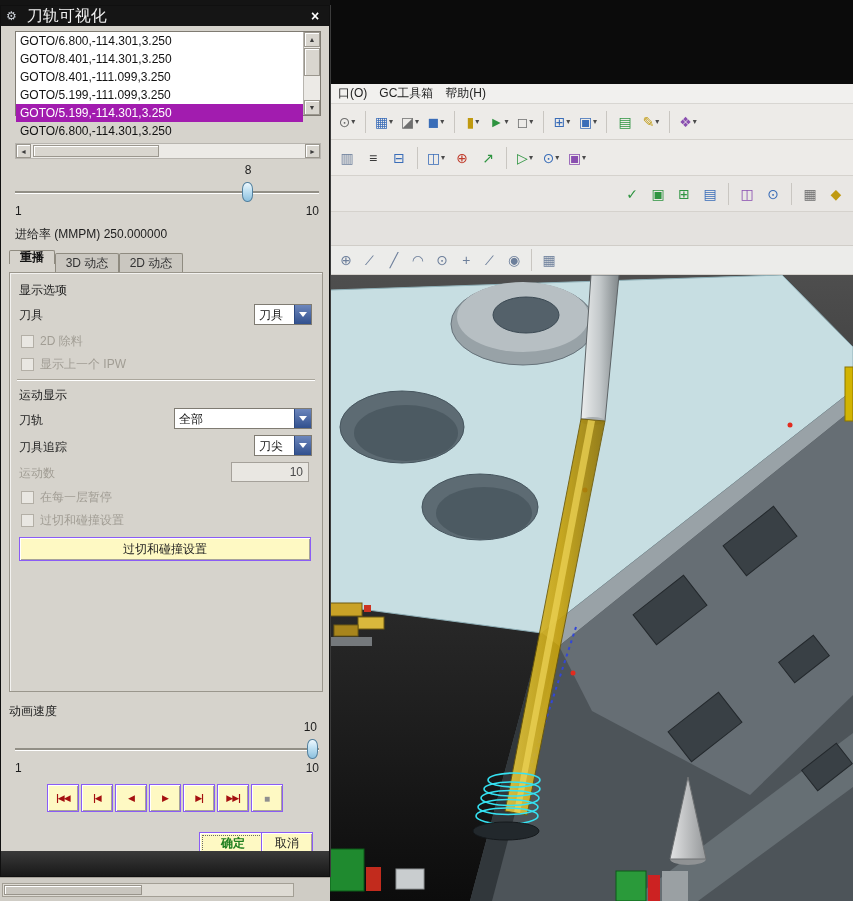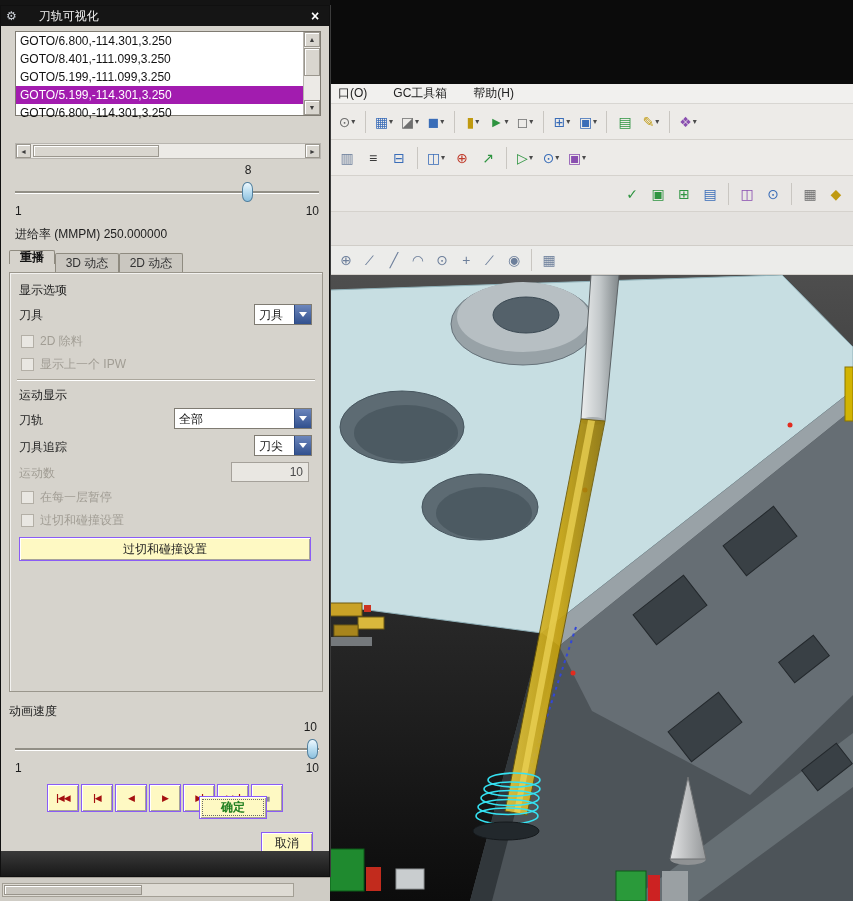--- a/index.html
+++ b/index.html
@@ -3,21 +3,21 @@
 <meta charset="utf-8">
 <style>
   *{margin:0;padding:0;box-sizing:border-box}
   html,body{width:853px;height:901px;background:#141414}
   .screen{position:relative;width:853px;height:901px;overflow:hidden;background:#141414;
           font-family:"Liberation Sans","DejaVu Sans",sans-serif;font-size:12px;color:#1c1c1c}
 
   
   .bg-black{position:absolute;left:330px;top:0;width:523px;height:84px;background:#0b0b0b}
   .menubar{position:absolute;left:330px;top:84px;width:523px;height:20px;background:#f1f0ee;
-           border-bottom:1px solid #d8d6d2;display:flex;align-items:center;gap:26px;padding-left:8px}
+           border-bottom:1px solid #d8d6d2;display:flex;align-items:center;gap:12px;padding-left:8px}
   .menu-item{color:#222;white-space:nowrap}
   .toolbar{position:absolute;left:330px;width:523px;background:#edebe8;border-bottom:1px solid #d5d2cd;
            display:flex;align-items:center;padding:0 4px}
   .tb1{top:104px;height:36px}.tb2{top:140px;height:36px}
   .tb3{top:176px;height:36px;background:#e9e7e4;justify-content:flex-end}
   .tbspacer{position:absolute;left:330px;top:212px;width:523px;height:34px;background:#e4e2df;border-bottom:1px solid #d0cdc8}
   .tbsketch{top:246px;height:29px;background:#ececea}
   .tbi{display:flex;align-items:center;justify-content:center;width:24px;height:24px;margin:0 1px;border-radius:2px}
   .tbsketch .tbi{width:22px;height:22px}
   .g{font-size:14px;line-height:1}
@@ -33,21 +33,21 @@
   .hs-thumb{position:absolute;left:1px;top:1px;width:138px;height:10px;background:#c9c6bf;
             border:1px solid #98948b;box-shadow:inset 1px 1px 0 #fff}
   .overflowbox{position:absolute;left:298px;top:855px;width:30px;height:21px;background:#f5f4f1;
                border:1px solid #8c887e;display:flex;align-items:center;justify-content:center;color:#333}
 
   
   .dialog{position:absolute;left:0;top:5px;width:330px;height:872px;background:#d6d3cc;
           border:1px solid #101010;box-shadow:1px 0 0 #3c3c3c}
   .dlg-title{position:absolute;left:0;top:0;width:100%;height:20px;background:#151515;color:#f2f2f2;
              display:flex;align-items:center;padding:0 5px}
-  .dlg-title .t{flex:1;margin-left:22px;font-size:12px}
+  .dlg-title .t{flex:1;margin-left:10px;font-size:16px}
   .gear{font-size:12px;color:#cfd4da}
   .close{width:18px;height:16px;display:flex;align-items:center;justify-content:center;color:#fff;
          font-size:14px;font-weight:bold}
 
   .listbox{position:absolute;left:14px;top:25px;width:306px;height:85px;background:#fff;border:1px solid #7f7b72}
   .lrow{height:18px;line-height:18px;padding-left:4px;white-space:nowrap;width:calc(100% - 17px);overflow:hidden;color:#111}
   .lrow.sel{background:#a21caf;color:#fff}
   .vsb{position:absolute;right:0;top:0;width:17px;height:100%;background:#eceae6;border-left:1px solid #b8b5af}
   .sb-btn{width:16px;height:15px;background:#d9d6cf;border:1px solid #9b978e;box-shadow:inset 1px 1px 0 #fff;
           display:flex;align-items:center;justify-content:center;font-size:7px;color:#3c3c3c}
@@ -368,20 +368,21 @@
   <div class="dialog">
 
     <div class="dlg-title">
       <span class="gear">⚙</span>
       <span class="t">刀轨可视化</span>
       <span class="close">×</span>
     </div>
 
     <div class="listbox">
       <div class="lrow">GOTO/6.800,-114.301,3.250</div>
+      <div class="lrow">GOTO/8.401,-114.301,3.250</div>
       <div class="lrow">GOTO/8.401,-111.099,3.250</div>
       <div class="lrow">GOTO/5.199,-111.099,3.250</div>
       <div class="lrow sel">GOTO/5.199,-114.301,3.250</div>
       <div class="lrow">GOTO/6.800,-114.301,3.250</div>
       <div class="vsb">
         <div class="sb-btn up">▲</div>
         <div class="vthumb"></div>
         <div class="sb-btn down">▼</div>
       </div>
     </div>
@@ -476,19 +477,19 @@
     <div class="btn" style="left:182px;top:778px;width:32px;height:28px">
       <span class="pb">▶|</span>
       </div>
     <div class="btn" style="left:216px;top:778px;width:32px;height:28px">
       <span class="pb">▶▶|</span>
       </div>
     <div class="btn" style="left:250px;top:778px;width:32px;height:28px">
       <span class="pb stop">■</span>
       </div>
 
-    <div class="btn ok" style="left:198px;top:790px;width:68px;height:23px">确定</div>
+    <div class="btn ok" style="left:198px;top:826px;width:68px;height:23px">确定</div>
     <div class="btn" style="left:260px;top:826px;width:52px;height:23px">取消</div>
 
     <div class="dlg-bottom"></div>
   </div>
 
 </div>
 
 </body></html>

